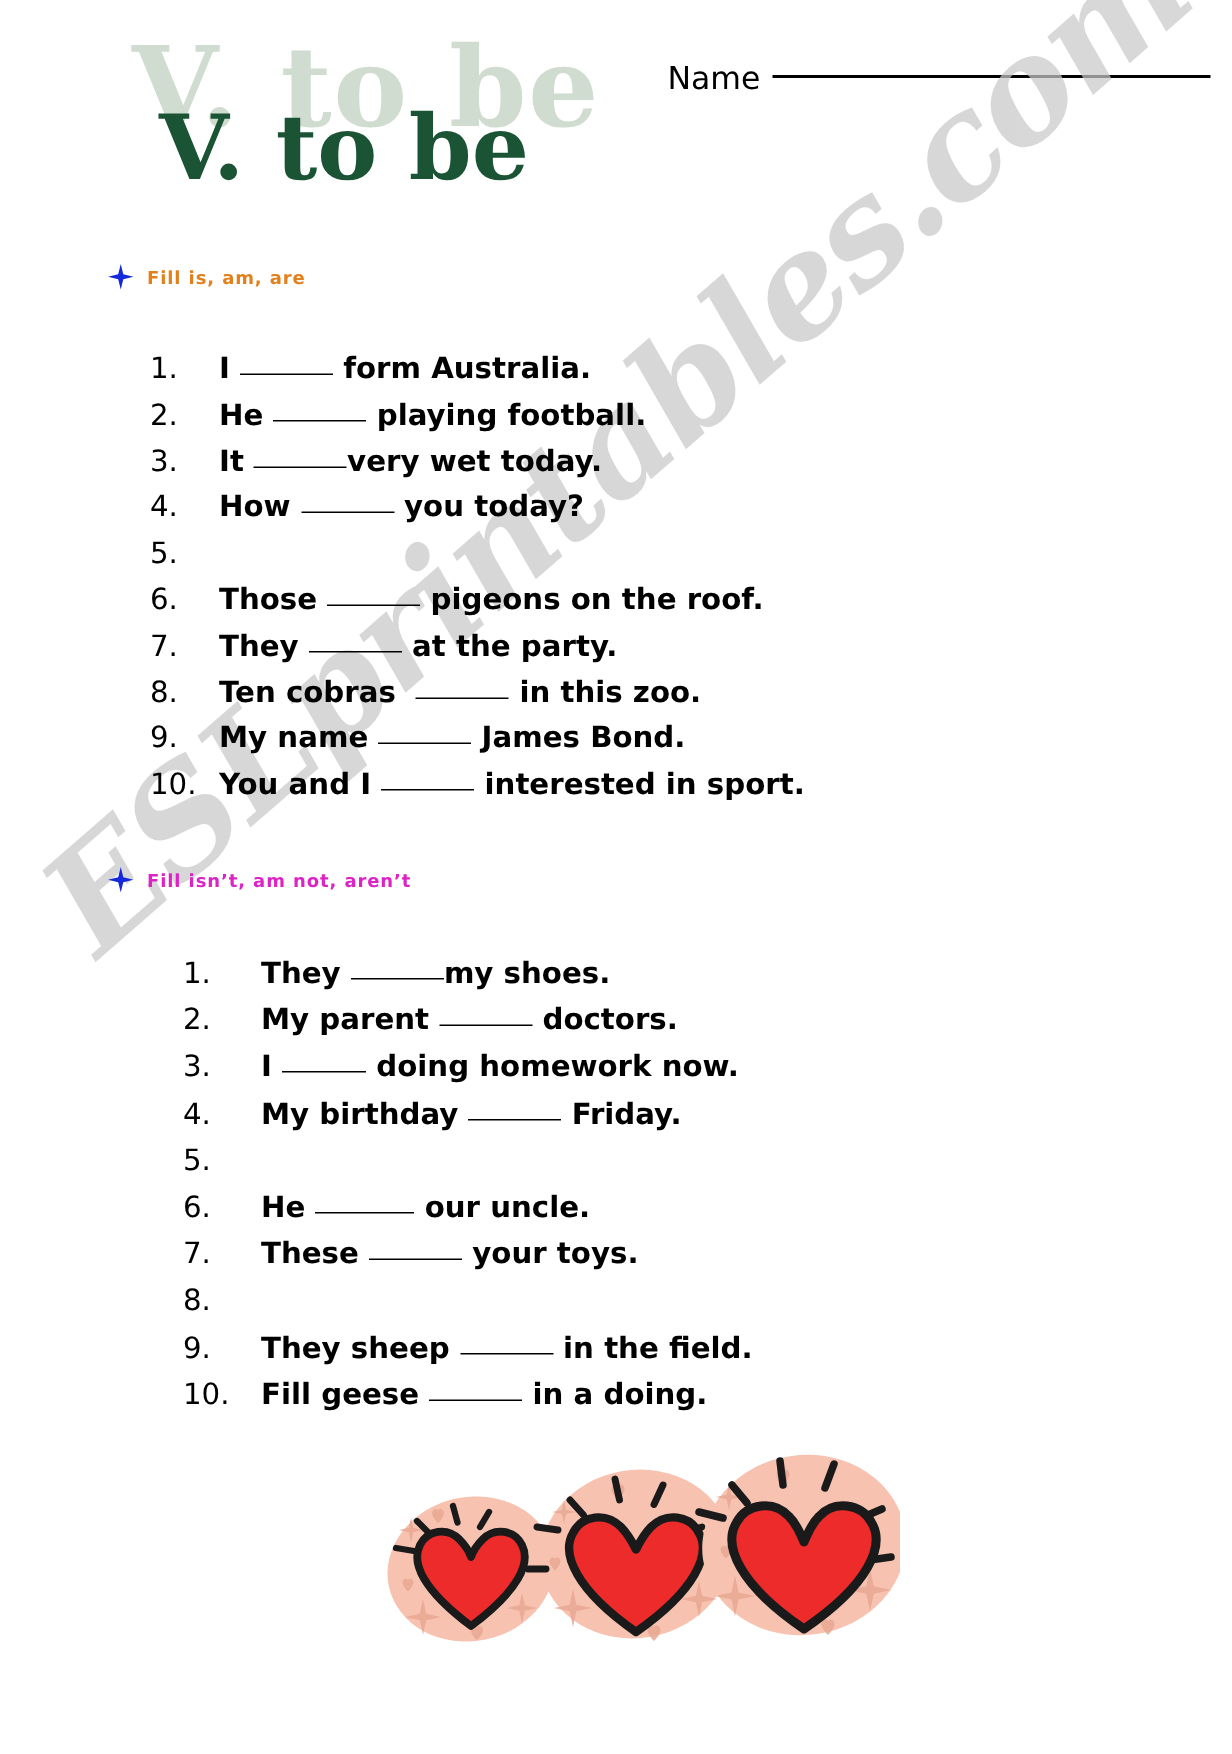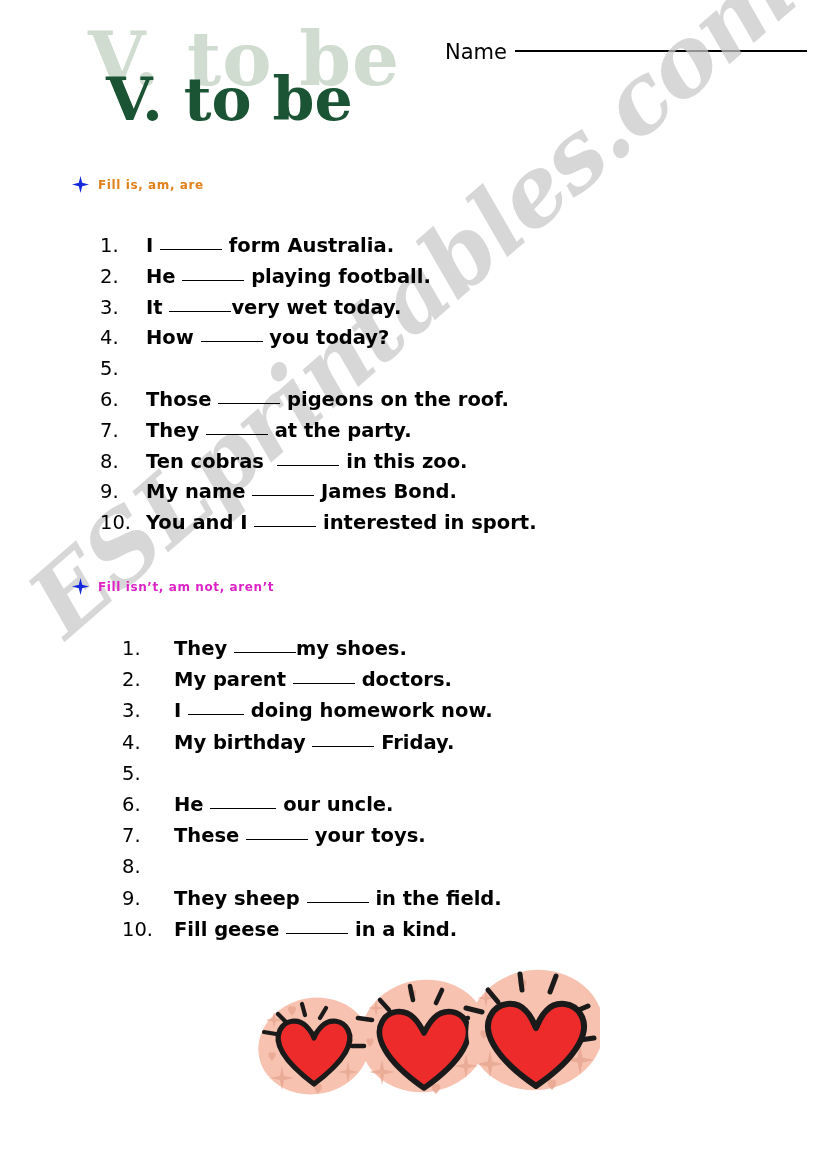--- a/index.html
+++ b/index.html
@@ -286,21 +286,21 @@
       </li>
       <li class="exercise-item">
         <span class="item-number">8.</span>
       </li>
       <li class="exercise-item">
         <span class="item-number">9.</span>
         <span class="item-text"><span>They sheep </span><span class="blank" style="width: 62px;"></span><span> in the field.</span></span>
       </li>
       <li class="exercise-item">
         <span class="item-number">10.</span>
-        <span class="item-text"><span>Fill geese </span><span class="blank" style="width: 62px;"></span><span> in a kind.</span></span>
+        <span class="item-text"><span>Fill geese </span><span class="blank" style="width: 62px;"></span><span> in a doing.</span></span>
       </li>
     </ul>
 
   <div id="hearts">
     <svg width="348" height="132" viewBox="0 0 348 132">
       <defs>
         <g id="sparkle-small">
           <path d="M0,-7 L1.3,-1.3 L7,0 L1.3,1.3 L0,7 L-1.3,1.3 L-7,0 L-1.3,-1.3 Z"></path>
         </g>
         <g id="mini-heart">

